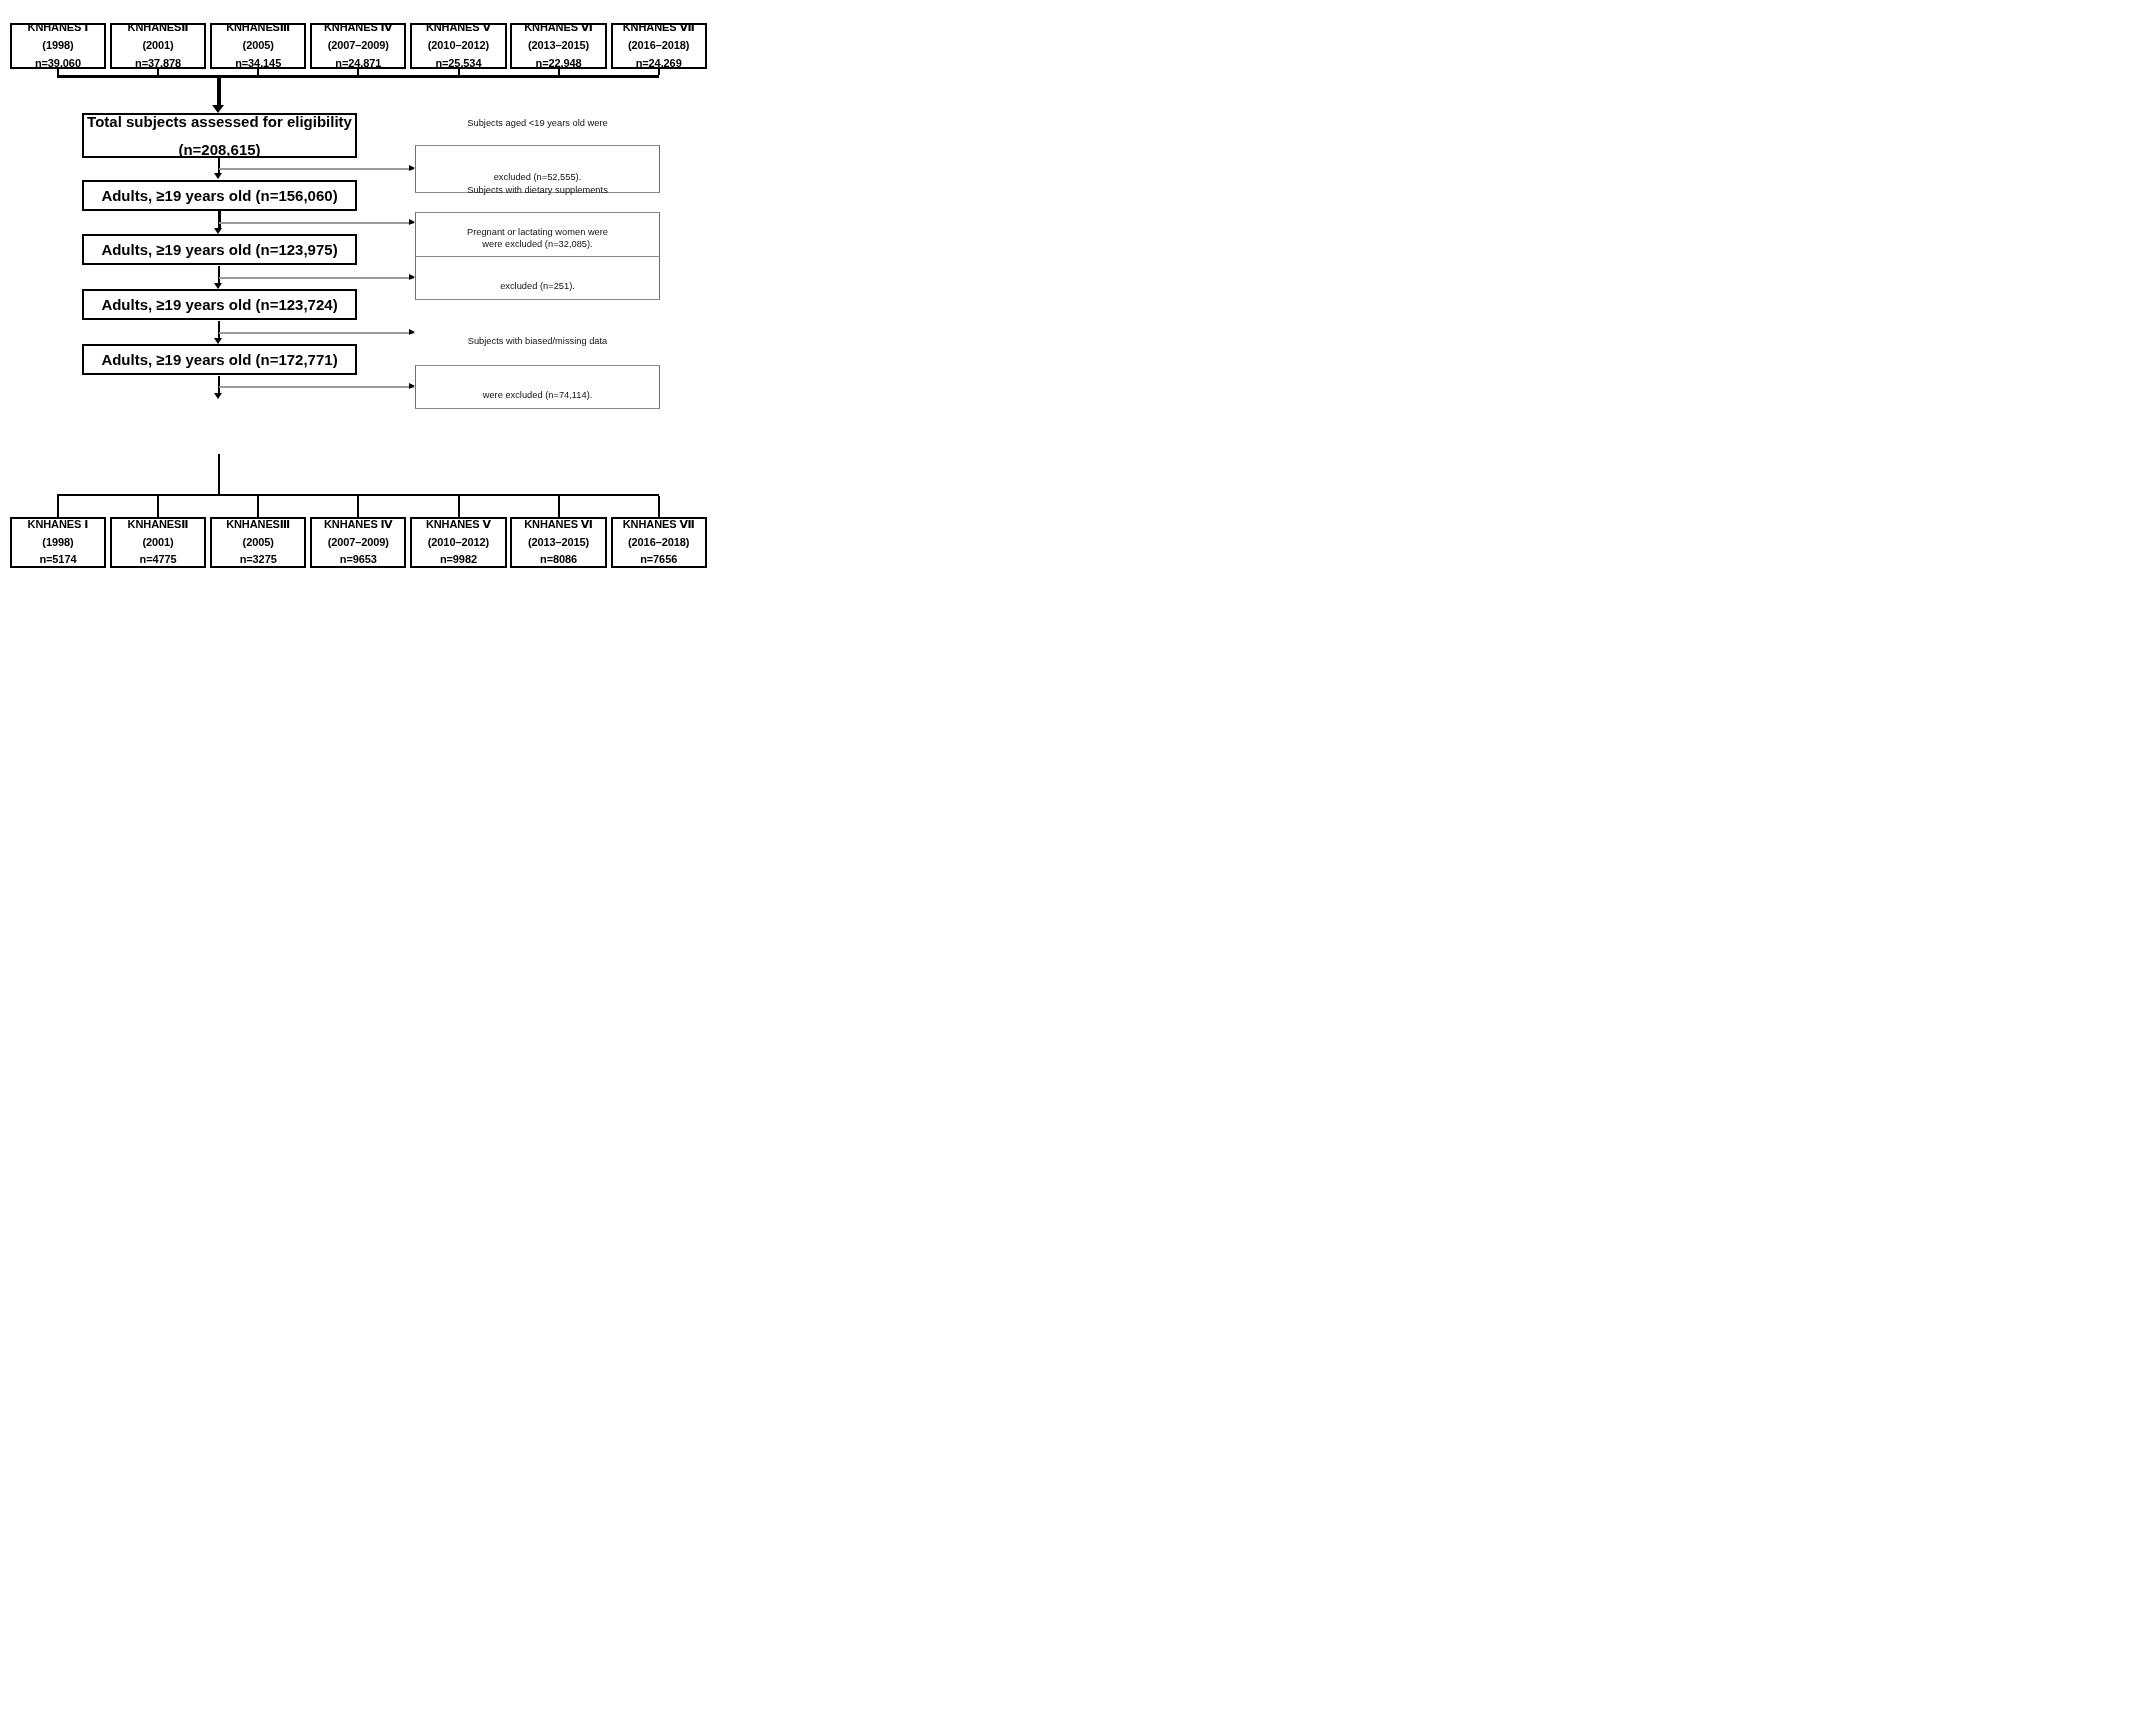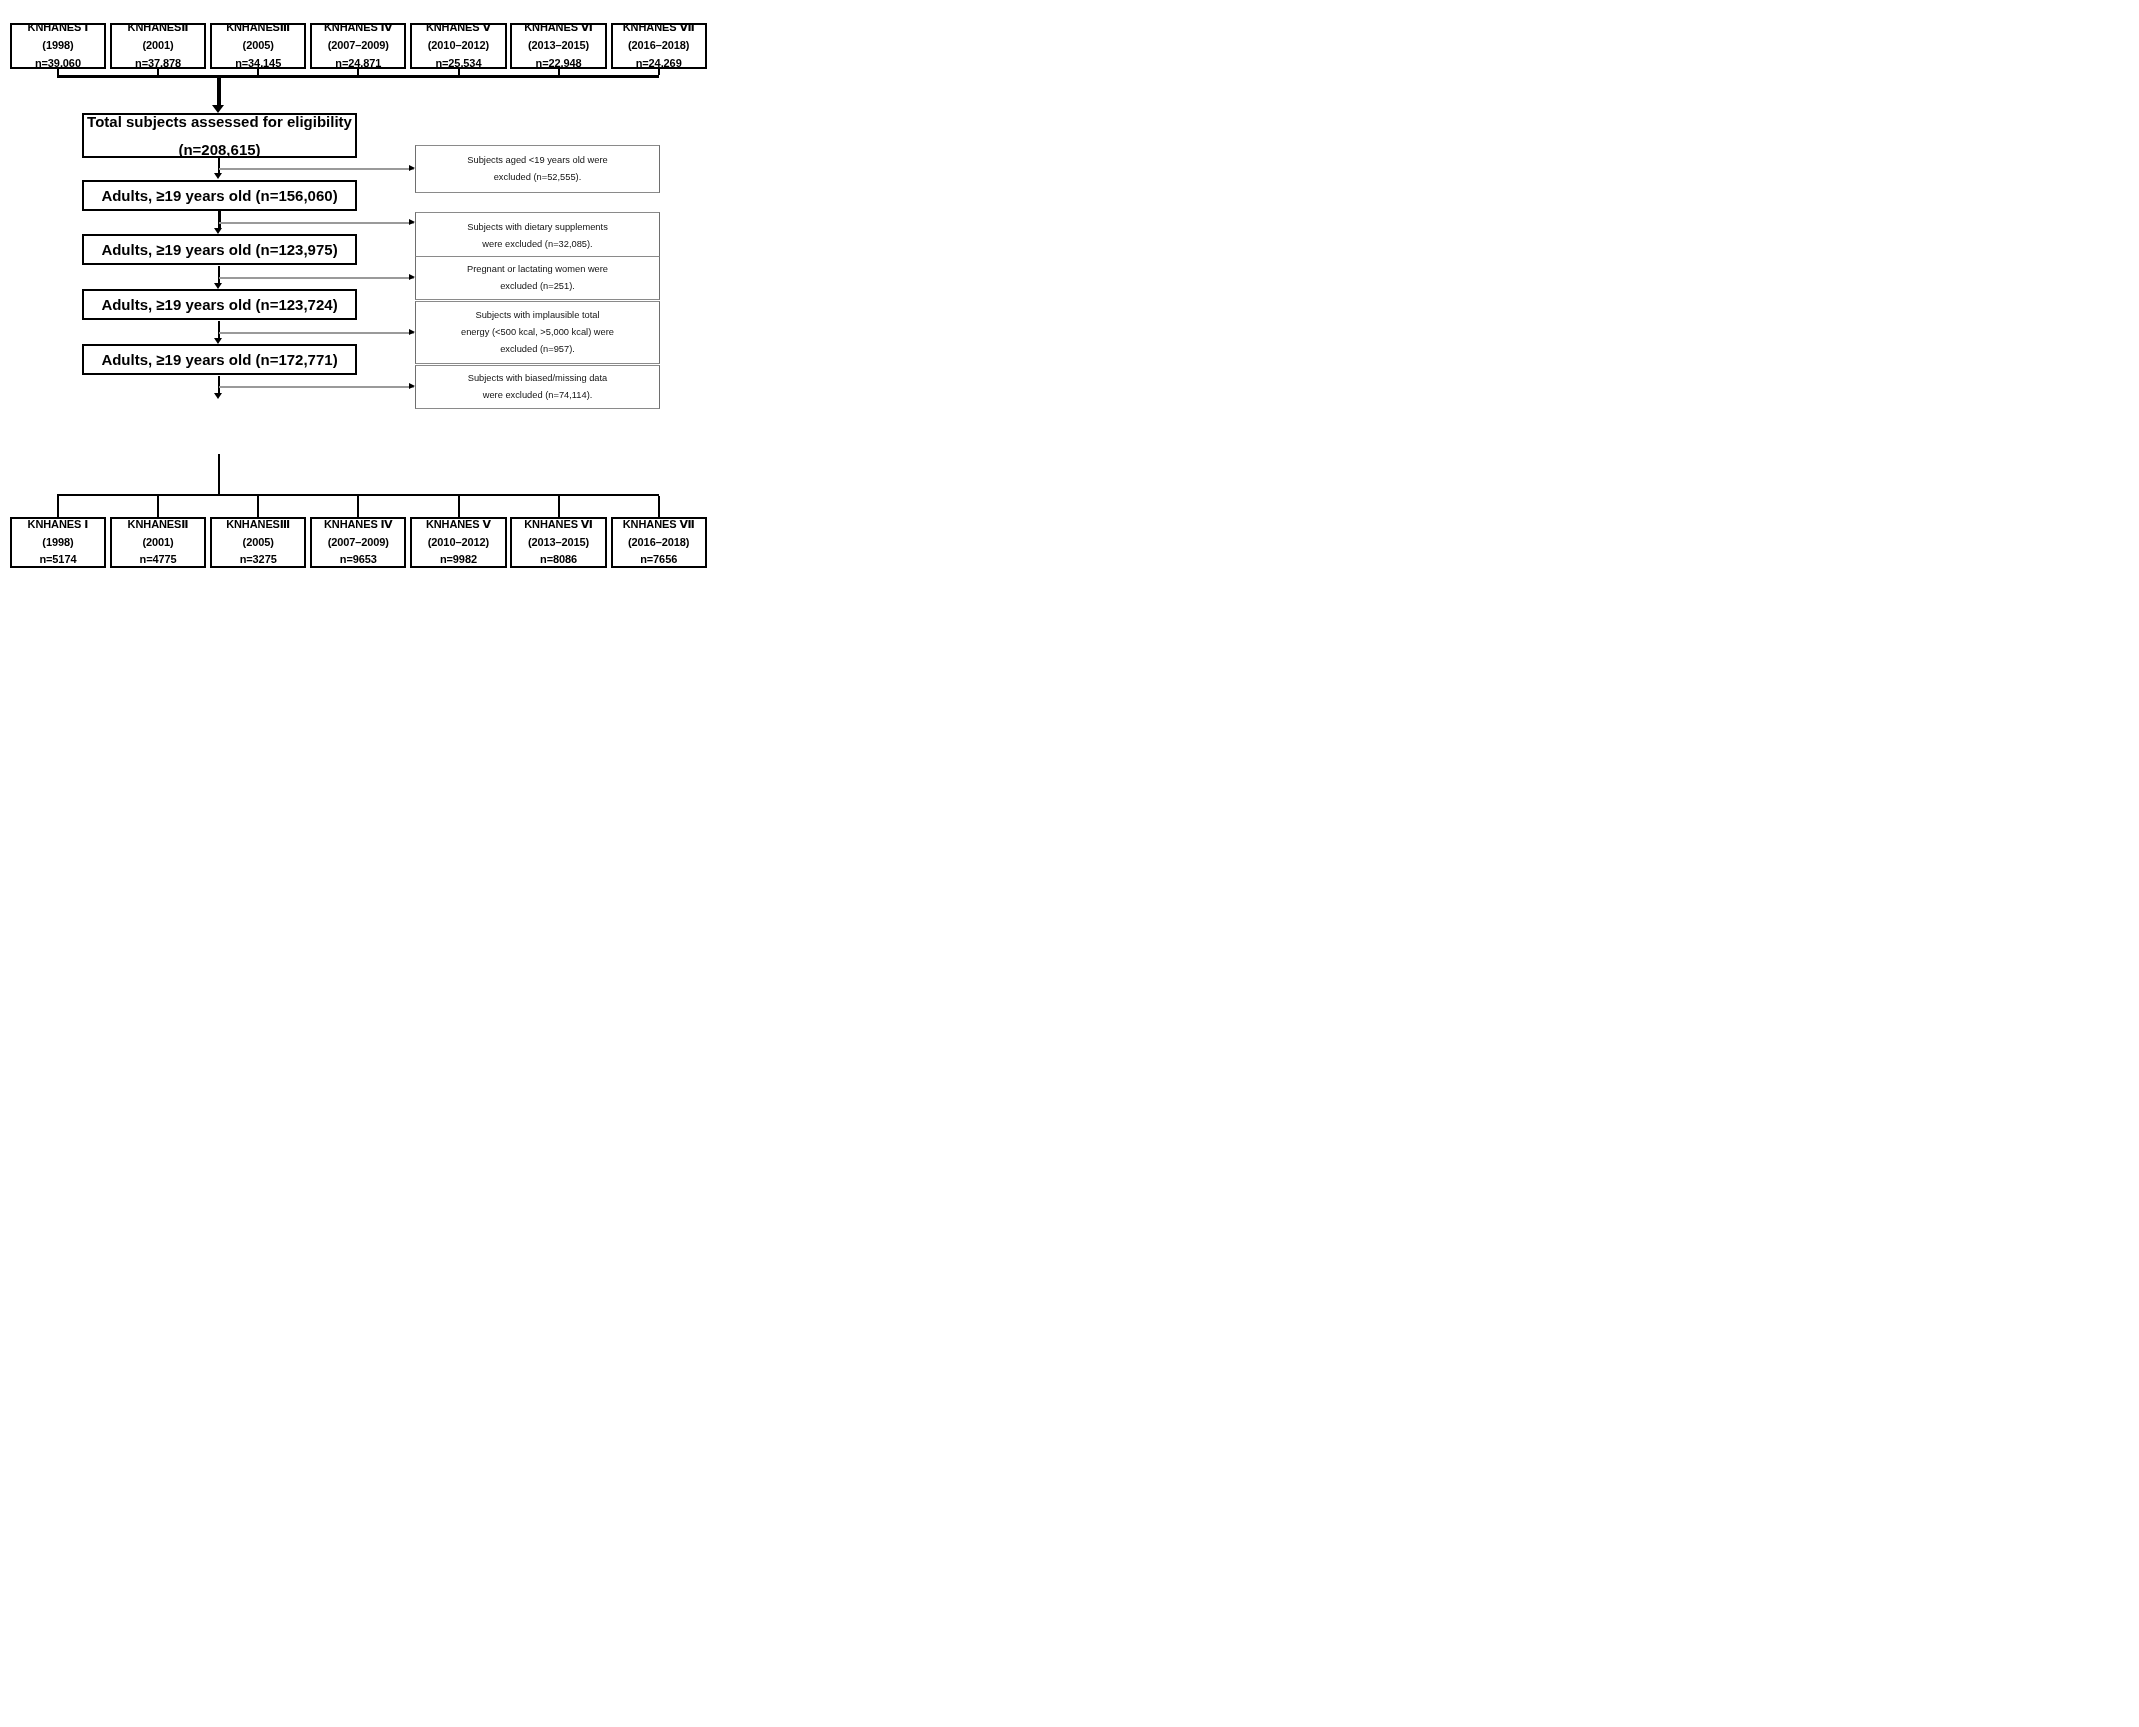--- a/index.html
+++ b/index.html
@@ -67,20 +67,21 @@
     border-bottom: 1.5px solid #8a8a8a;
     background: #fff;
     display: flex;
     flex-direction: column;
     justify-content: center;
     align-items: center;
     text-align: center;
     font-size: 9.3px;
     line-height: 1.8;
     color: #111;
+    gap: 37px;
   }
   .ebox span { display: block; white-space: nowrap; }
 
   
   .rail  { position: absolute; background: #000; }
   .stub  { position: absolute; width: 1.5px; background: #000; }
   .vline { position: absolute; background: #000; }
   .vhead { position: absolute; width: 0; height: 0; }
   .branch { position: absolute; left: 219px; width: 195px; height: 1.5px; background: #9a9a9a; }
   .bhead {
@@ -206,25 +207,20 @@
   <div class="ebox" style="top:212px; height:48px;">
     <span>Subjects with dietary supplements</span>
     <span>were excluded (n=32,085).</span>
     <span></span>
   </div>
   <div class="ebox" style="top:256px; height:44px;">
     <span>Pregnant or lactating women were</span>
     <span>excluded (n=251).</span>
     <span></span>
   </div>
-  <div class="ebox" style="top:301px; height:63px;">
-    <span>Subjects with implausible total</span>
-    <span>energy (&lt;500 kcal, &gt;5,000 kcal) were</span>
-    <span>excluded (n=957).</span>
-  </div>
   <div class="ebox" style="top:365px; height:44px;">
     <span>Subjects with biased/missing data</span>
     <span>were excluded (n=74,114).</span>
     <span></span>
   </div>
 
   <div class="stub" style="left:218px; top:454px; height:41px;"></div>
   <div class="rail" style="left:57px; top:494px; width:602px; height:2px;"></div>
   <div class="stub" style="left:57px;  top:496px; height:21px;"></div>
   <div class="stub" style="left:157px;  top:496px; height:21px;"></div>

